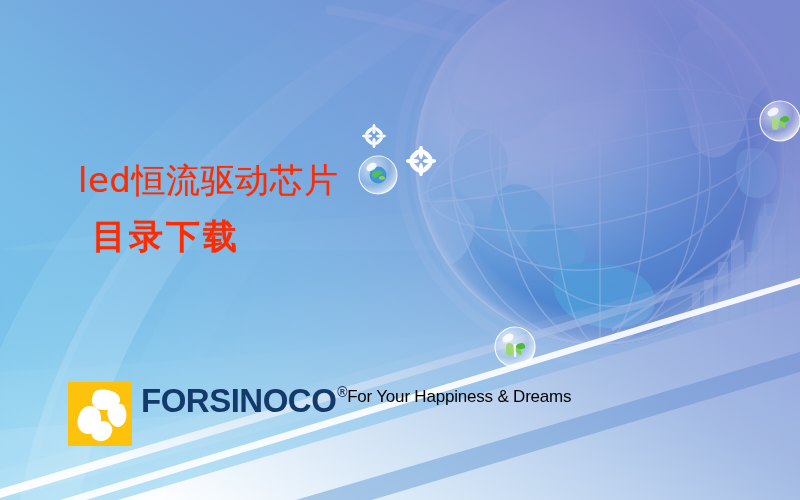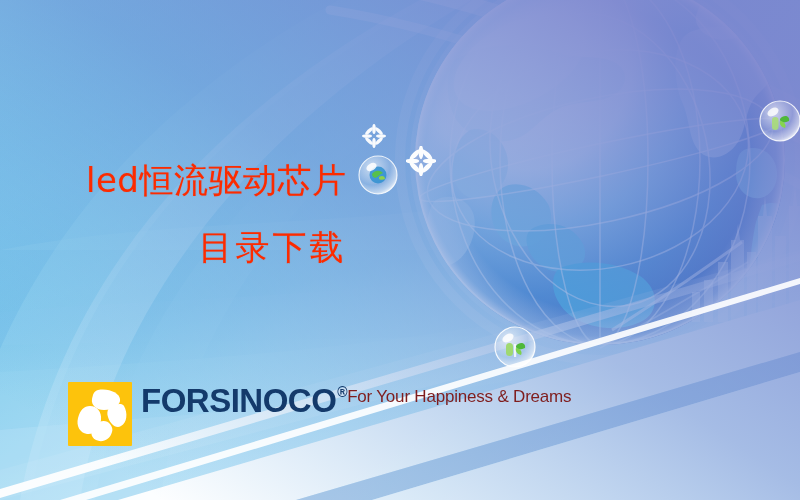--- a/index.html
+++ b/index.html
@@ -23,40 +23,40 @@
   .layer {
     position: absolute;
     inset: 0;
     pointer-events: none;
   }
   .layer svg { display: block; width: 800px; height: 500px; }
 
   
   #headline {
     position: absolute;
-    left: 86px;
+    left: 78px;
     top: 163px;
     line-height: 1.0;
     z-index: 40;
     user-select: none;
-    text-align: right;
   }
   .headline-line {
     color: #fc2b00;
     font-family: "DejaVu Sans", "Liberation Sans", sans-serif;
     font-size: 34px;
     font-weight: 400;
     letter-spacing: 0.5px;
     white-space: nowrap;
     text-shadow: 0 0 1px rgba(252,43,0,0.35);
   }
   .headline-line.l2 {
-    margin-top: 33px;
+    margin-top: 22px;
     padding-left: 14px;
     letter-spacing: 3px;
+    font-weight: bold;
   }
 
   
   #logo {
     position: absolute;
     left: 68px;
     top: 382px;
     display: flex;
     align-items: flex-start;
     z-index: 40;
@@ -92,21 +92,21 @@
     margin-left: 1px;
     margin-top: 1px;
     color: #143a6b;
     font-weight: bold;
   }
   #logo-tagline {
     margin-top: 4px;
     font-family: "Liberation Sans", sans-serif;
     font-size: 17px;
     line-height: 1;
-    color: #7f1d1d;
+    color: #000000;
     letter-spacing: -0.2px;
     white-space: nowrap;
   }
 
   
   .bubble { position: absolute; border-radius: 50%; z-index: 30; }
   #bubble-1 { left: 358px; top: 155px; width: 40px; height: 40px; }
   #bubble-2 { left: 494px; top: 326px; width: 42px; height: 42px; }
   #bubble-3 { left: 759px; top: 100px; width: 42px; height: 42px; }
   .bubble svg { display:block; width:100%; height:100%; }

